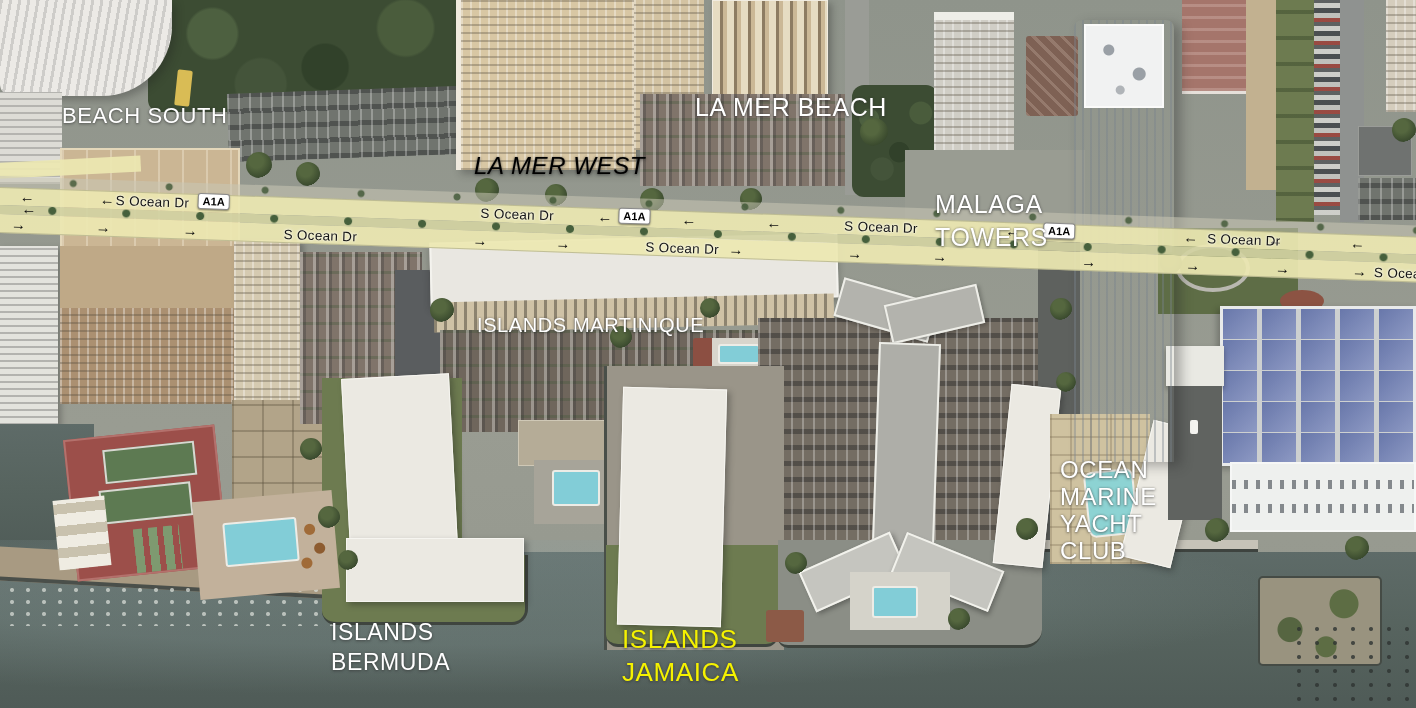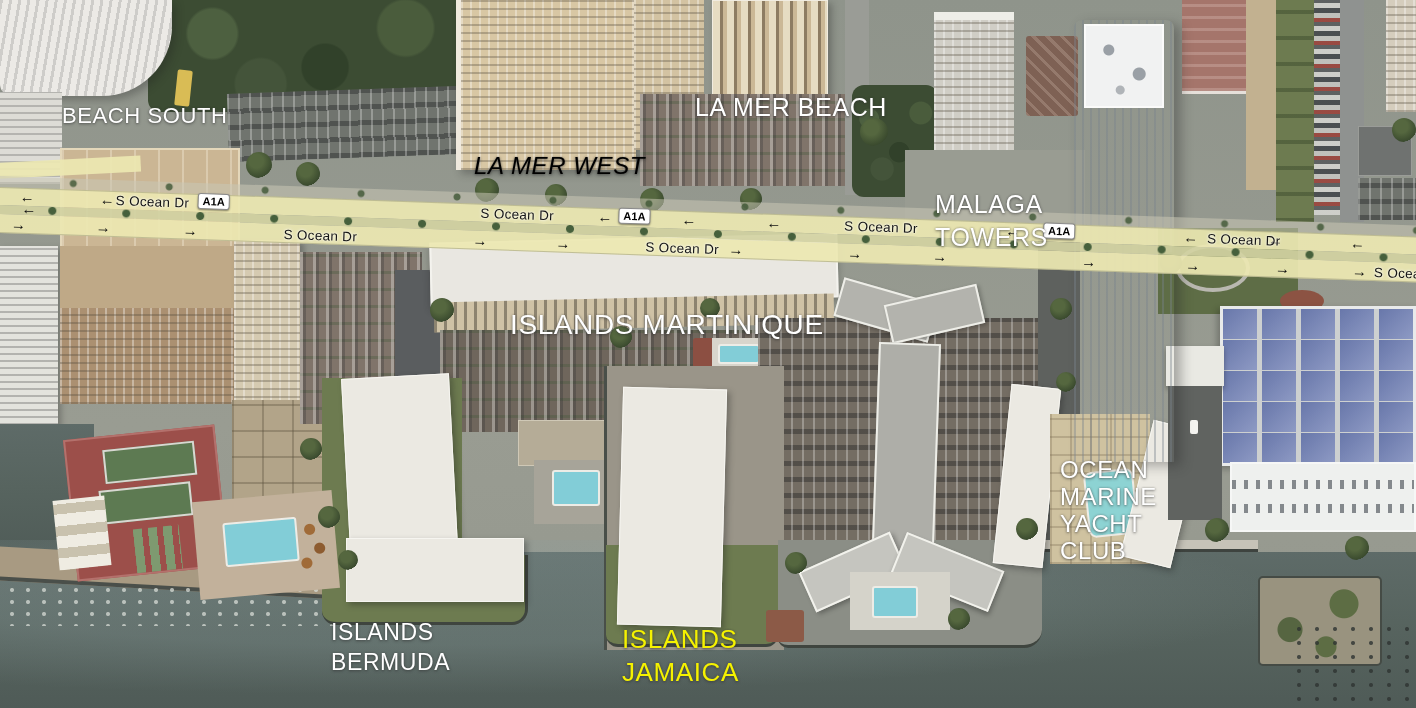--- a/index.html
+++ b/index.html
@@ -228,21 +228,21 @@
       </div>
   </div>
 
   <div class="labels-layer" style="position:absolute;left:0;top:0;width:1416px;height:708px;">
 
   <div class="bldg-label" style="position: absolute; left: 62px; top: 103px; color: rgb(255, 255, 255); font-size: 22px; line-height: 26px;">BEACH SOUTH</div>
       <div class="bldg-label" style="position: absolute; left: 695px; top: 93px; color: rgb(255, 255, 255); font-size: 25px; line-height: 28px;">LA MER BEACH</div>
       <div class="bldg-label" style="position: absolute; left: 474px; top: 152px; color: #000000; font-size: 24px; line-height: 28px; font-style: italic;">LA MER WEST</div>
       <div class="bldg-label" style="position: absolute; left: 935px; top: 188px; color: rgb(255, 255, 255); font-size: 25px; line-height: 33px;">MALAGA
 TOWERS</div>
-      <div class="bldg-label" style="position: absolute; left: 477px; top: 311px; color: rgb(255, 255, 255); font-size: 28px; line-height: 28px; margin-left: 33px;">ISLANDS MARTINIQUE</div>
+      <div class="bldg-label" style="position: absolute; left: 477px; top: 311px; color: rgb(255, 255, 255); font-size: 20px; line-height: 28px;">ISLANDS MARTINIQUE</div>
       <div class="bldg-label" style="position: absolute; left: 1060px; top: 456px; color: rgb(255, 255, 255); font-size: 24px; line-height: 27px;">OCEAN
 MARINE
 YACHT
 CLUB</div>
       <div class="bldg-label" style="position: absolute; left: 331px; top: 617px; color: rgb(255, 255, 255); font-size: 23px; line-height: 30px;">ISLANDS
 BERMUDA</div>
       <div class="bldg-label" style="position: absolute; left: 622px; top: 623px; color: rgb(245, 242, 0); font-size: 26px; line-height: 33px;">ISLANDS
 JAMAICA</div>
     </div>
 

